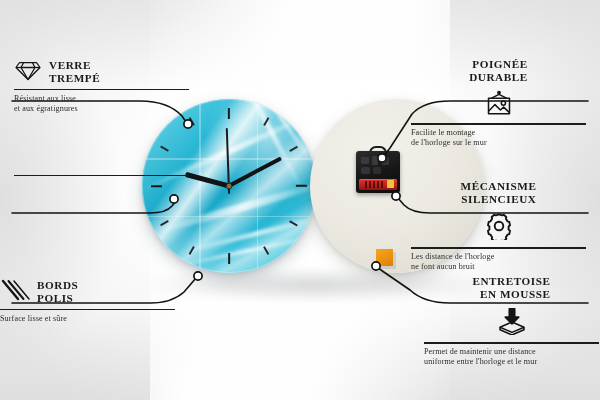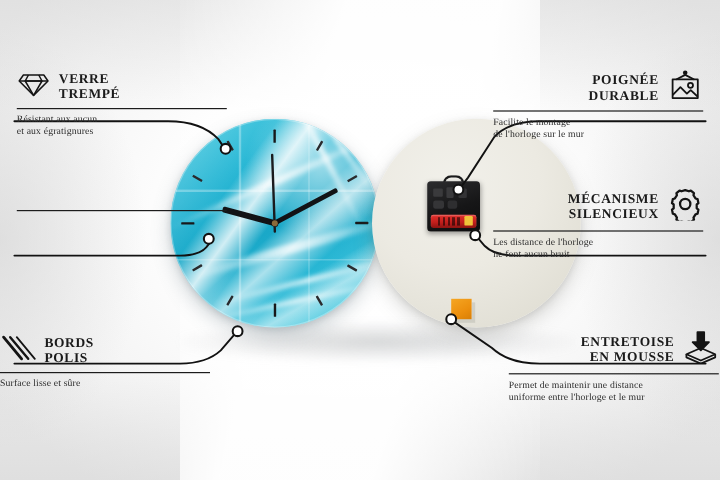--- a/index.html
+++ b/index.html
@@ -26,21 +26,21 @@
   .bg-sheen{position:absolute;left:150px;top:-40px;width:300px;height:480px;
     background:linear-gradient(105deg, rgba(255,255,255,0) 0%, rgba(255,255,255,.95) 35%, rgba(255,255,255,.95) 65%, rgba(255,255,255,0) 100%);}
 
   
   #lines{position:absolute;inset:0;}
 
   
   .feat{position:absolute;width:175px;}
   .feat .head{display:flex;align-items:center;gap:7px;}
   .feat.left .head{justify-content:flex-start;}
-  .feat.right .head{justify-content:flex-end;}
+  .feat.right .head{justify-content:flex-end;flex-direction:column;}
   .feat .title{
     font-family:"Liberation Serif", serif;
     font-weight:bold;font-size:11.2px;line-height:12.6px;
     letter-spacing:.55px;color:#1a1a1a;text-transform:uppercase;
   }
   .feat.right .title{text-align:right;}
   .feat .rule{height:1.4px;background:#1c1c1c;margin:3px 0 3.5px 0;width:100%;}
   .feat .desc{
     font-family:"Liberation Serif", serif;
     font-size:8.1px;line-height:10.2px;color:#2b2b2b;letter-spacing:.12px;
@@ -233,21 +233,21 @@
           <path d="M5.5 4.5 H22.5 L26 9.5 L14 21.5 L2 9.5 Z"></path>
           <path d="M2 9.5 H26"></path>
             <path d="M9.7 4.5 L7 9.5 L14 21.5"></path>
             <path d="M18.3 4.5 L21 9.5 L14 21.5"></path>
           <path d="M7 9.5 H21"></path>
         </svg>
       </span>
       <span class="title"><span>VERRE</span><br><span>TREMPÉ</span></span>
     </div>
     <div class="rule"></div>
-    <div class="desc"><span>Résistant aux aucun</span><br><span>et aux égratignures</span></div>
+    <div class="desc"><span>Résistant aux lisse</span><br><span>et aux égratignures</span></div>
   </div>
 
   <div class="feat left" style="left:14px;top:172px;">
     <div class="rule"></div>
   </div>
 
   <div class="feat left" style="left:0;top:278px;">
     <div class="head">
       <span class="icon">
         <svg width="30" height="24" viewBox="0 0 30 24" stroke="#141414" stroke-linecap="round">
@@ -272,21 +272,21 @@
           <rect x="4.5" y="8.2" width="21" height="15.5"></rect>
           <circle cx="19.4" cy="13.1" r="2.1"></circle>
           <path d="M4.5 21.3 L11 14.6 L16.4 20 L19.6 17.1 L25.5 22.6"></path>
         </svg>
       </span>
     </div>
     <div class="rule"></div>
     <div class="desc"><span>Facilite le montage</span><br><span>de l'horloge sur le mur</span></div>
   </div>
 
-  <div class="feat right" style="left:411px;top:156px;">
+  <div class="feat right" style="left:411px;top:180px;">
     <div class="head">
       <span class="title"><span>MÉCANISME</span><br><span>SILENCIEUX</span></span>
       <span class="icon">
         <svg width="30" height="28" viewBox="0 0 30 28" fill="none" stroke="#141414" stroke-width="1.9" stroke-linejoin="round">
           <path d="M15 2.4 l3.1 1.0 1.6 -0.6 2.6 2.2 -0.4 1.7 1.7 2.7 1.7 0.5 0.7 3.4 -1.4 1.1 0 3.2 1.4 1.1 -0.7 3.4 -1.7 0.5 -1.7 2.7 0.4 1.7 -2.6 2.2 -1.6 -0.6 -3.1 1.0 -3.1 -1.0 -1.6 0.6 -2.6 -2.2 0.4 -1.7 -1.7 -2.7 -1.7 -0.5 -0.7 -3.4 1.4 -1.1 0 -3.2 -1.4 -1.1 0.7 -3.4 1.7 -0.5 1.7 -2.7 -0.4 -1.7 2.6 -2.2 1.6 0.6 Z"></path>
           <circle cx="15" cy="14" r="4.3"></circle>
         </svg>
       </span>
     </div>
     <div class="rule"></div>

